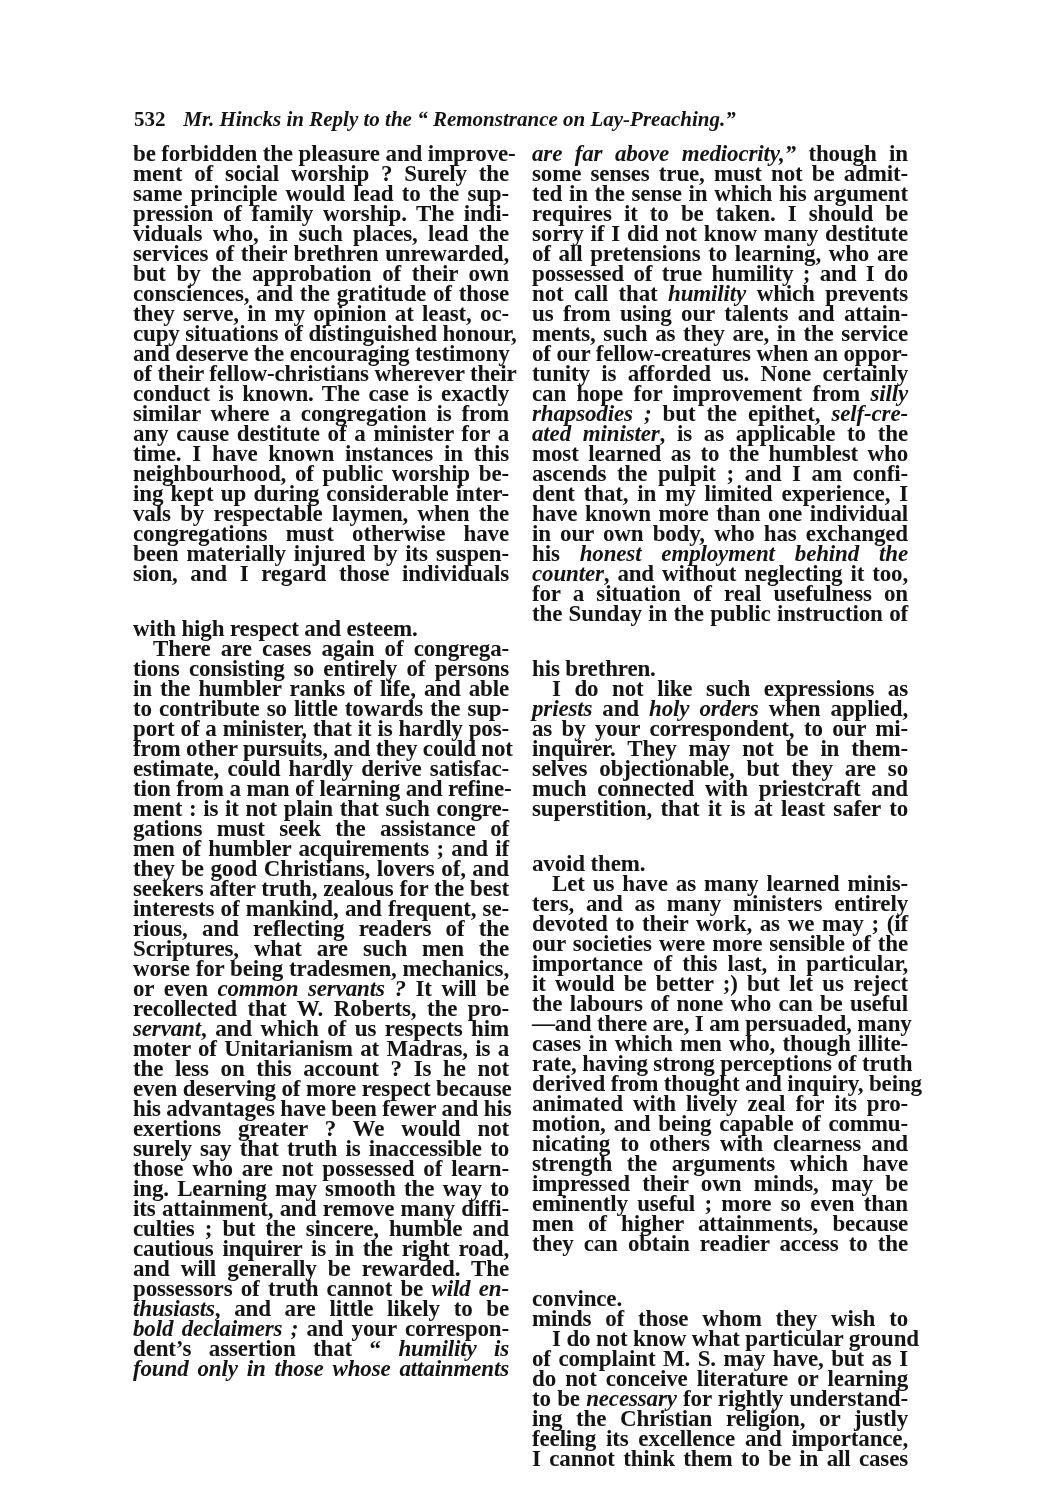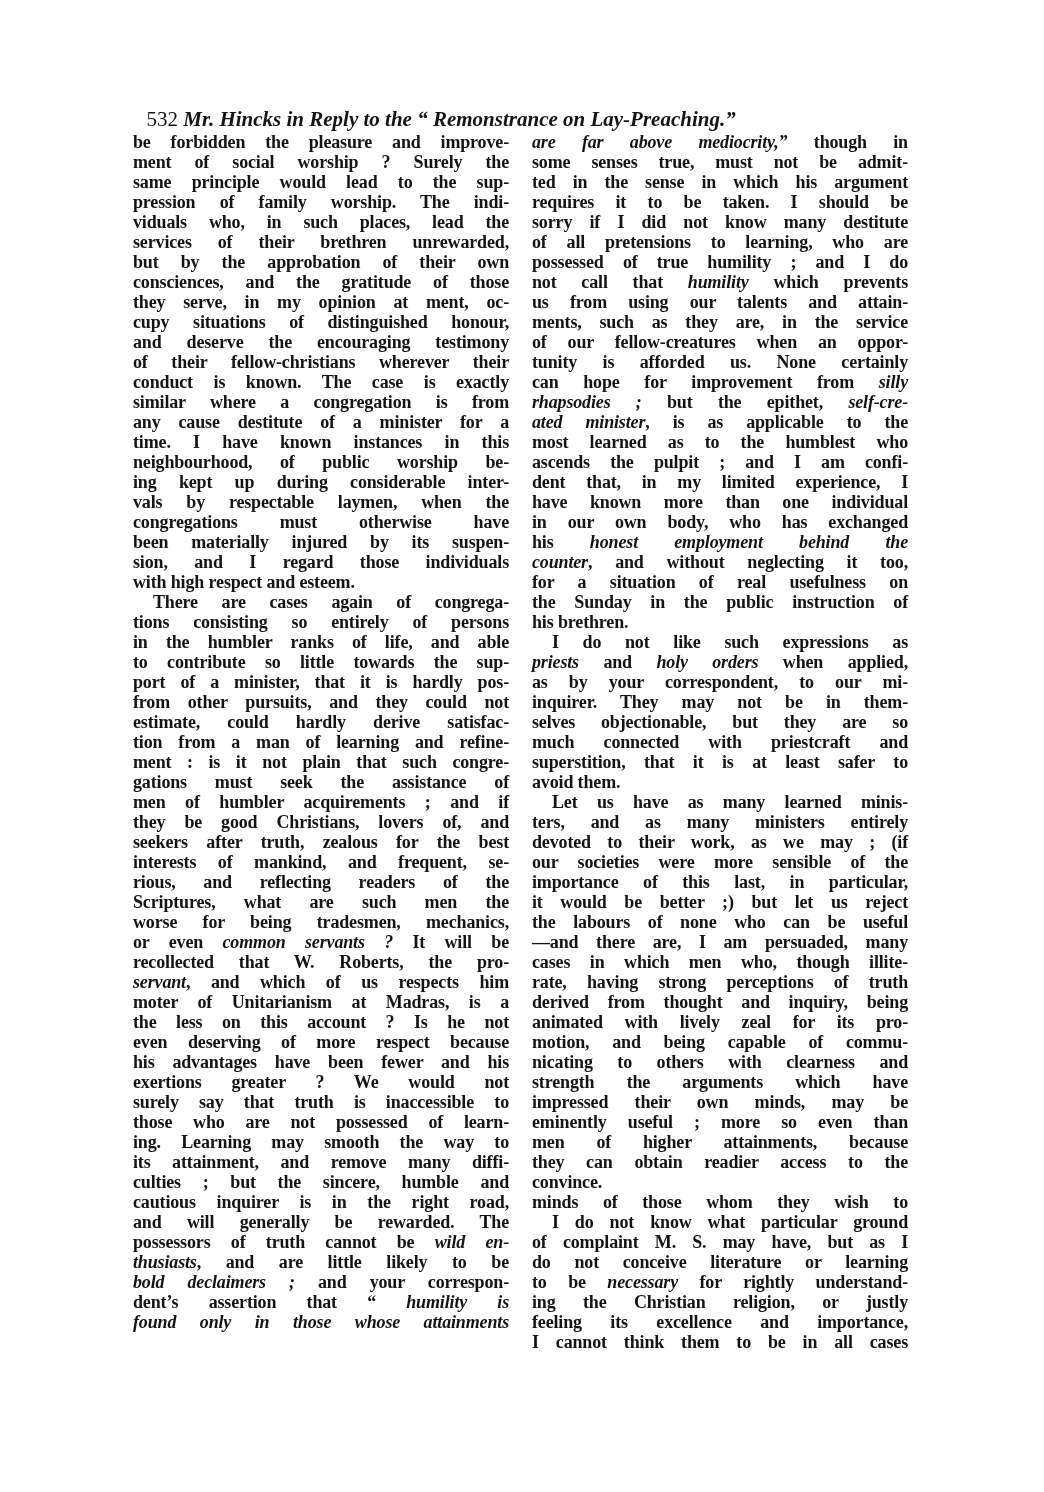--- a/index.html
+++ b/index.html
@@ -1,49 +1,49 @@
 <!DOCTYPE html>
 <html><head>
 <meta charset="utf-8">
 <style>
   html, body { margin: 0; padding: 0; background: #ffffff; }
   body { width: 1044px; height: 1492px; position: relative; overflow: hidden;
          font-family: "Liberation Serif", "DejaVu Serif", serif; color: #141414; }
   .header { position: absolute; left: 134px; top: 106px; width: 780px; height: 26px;
             font-size: 21px; line-height: 26px; white-space: nowrap; }
-  .page-num { font-weight: normal; display: inline-block; width: 44px; text-align: right; }
+  .page-num { font-weight: bold; display: inline-block; width: 44px; }
   .running-title { font-style: italic; font-weight: bold; text-align: right; }
-  .col { position: absolute; top: 132px; width: 376px; font-size: 18px; }
+  .col { position: absolute; top: 144px; width: 376px; font-size: 23px; }
   .col.left { left: 133px; }
   .col.right { left: 532px; }
   .line { display: block; height: 20px; line-height: 20px; white-space: nowrap;
           text-align: justify; text-align-last: justify; font-weight: bold;
           letter-spacing: -0.15px; overflow: visible; }
-  .line.last { text-align-last: left; }
+  .line.last { text-align-last: left; margin-top: 35px; }
   .line.indent { padding-left: 20px; }
   .line i { font-style: italic; }
 </style>
 </head>
 <body>
 
 <div class="header">
   <span class="page-num">532</span>
   <span class="running-title">Mr. Hincks in Reply to the “ Remonstrance on Lay-Preaching.”</span>
 </div>
 
 <div class="col left" id="col-left">
     <span class="line">be forbidden the pleasure and improve-</span>
     <span class="line">ment of social worship ?  Surely the</span>
     <span class="line">same principle would lead to the sup-</span>
     <span class="line">pression of family worship.  The indi-</span>
     <span class="line">viduals who, in such places, lead the</span>
     <span class="line">services of their brethren unrewarded,</span>
     <span class="line">but by the approbation of their own</span>
     <span class="line">consciences, and the gratitude of those</span>
-    <span class="line">they serve, in my opinion at ment, oc-</span>
+    <span class="line">they serve, in my opinion at least, oc-</span>
     <span class="line">cupy situations of distinguished honour,</span>
     <span class="line">and deserve the encouraging testimony</span>
     <span class="line">of their fellow-christians wherever their</span>
     <span class="line">conduct is known.  The case is exactly</span>
     <span class="line">similar where a congregation is from</span>
     <span class="line">any cause destitute of a minister for a</span>
     <span class="line">time.  I have known instances in this</span>
     <span class="line">neighbourhood, of public worship be-</span>
     <span class="line">ing kept up during considerable inter-</span>
     <span class="line">vals by respectable laymen, when the</span>

